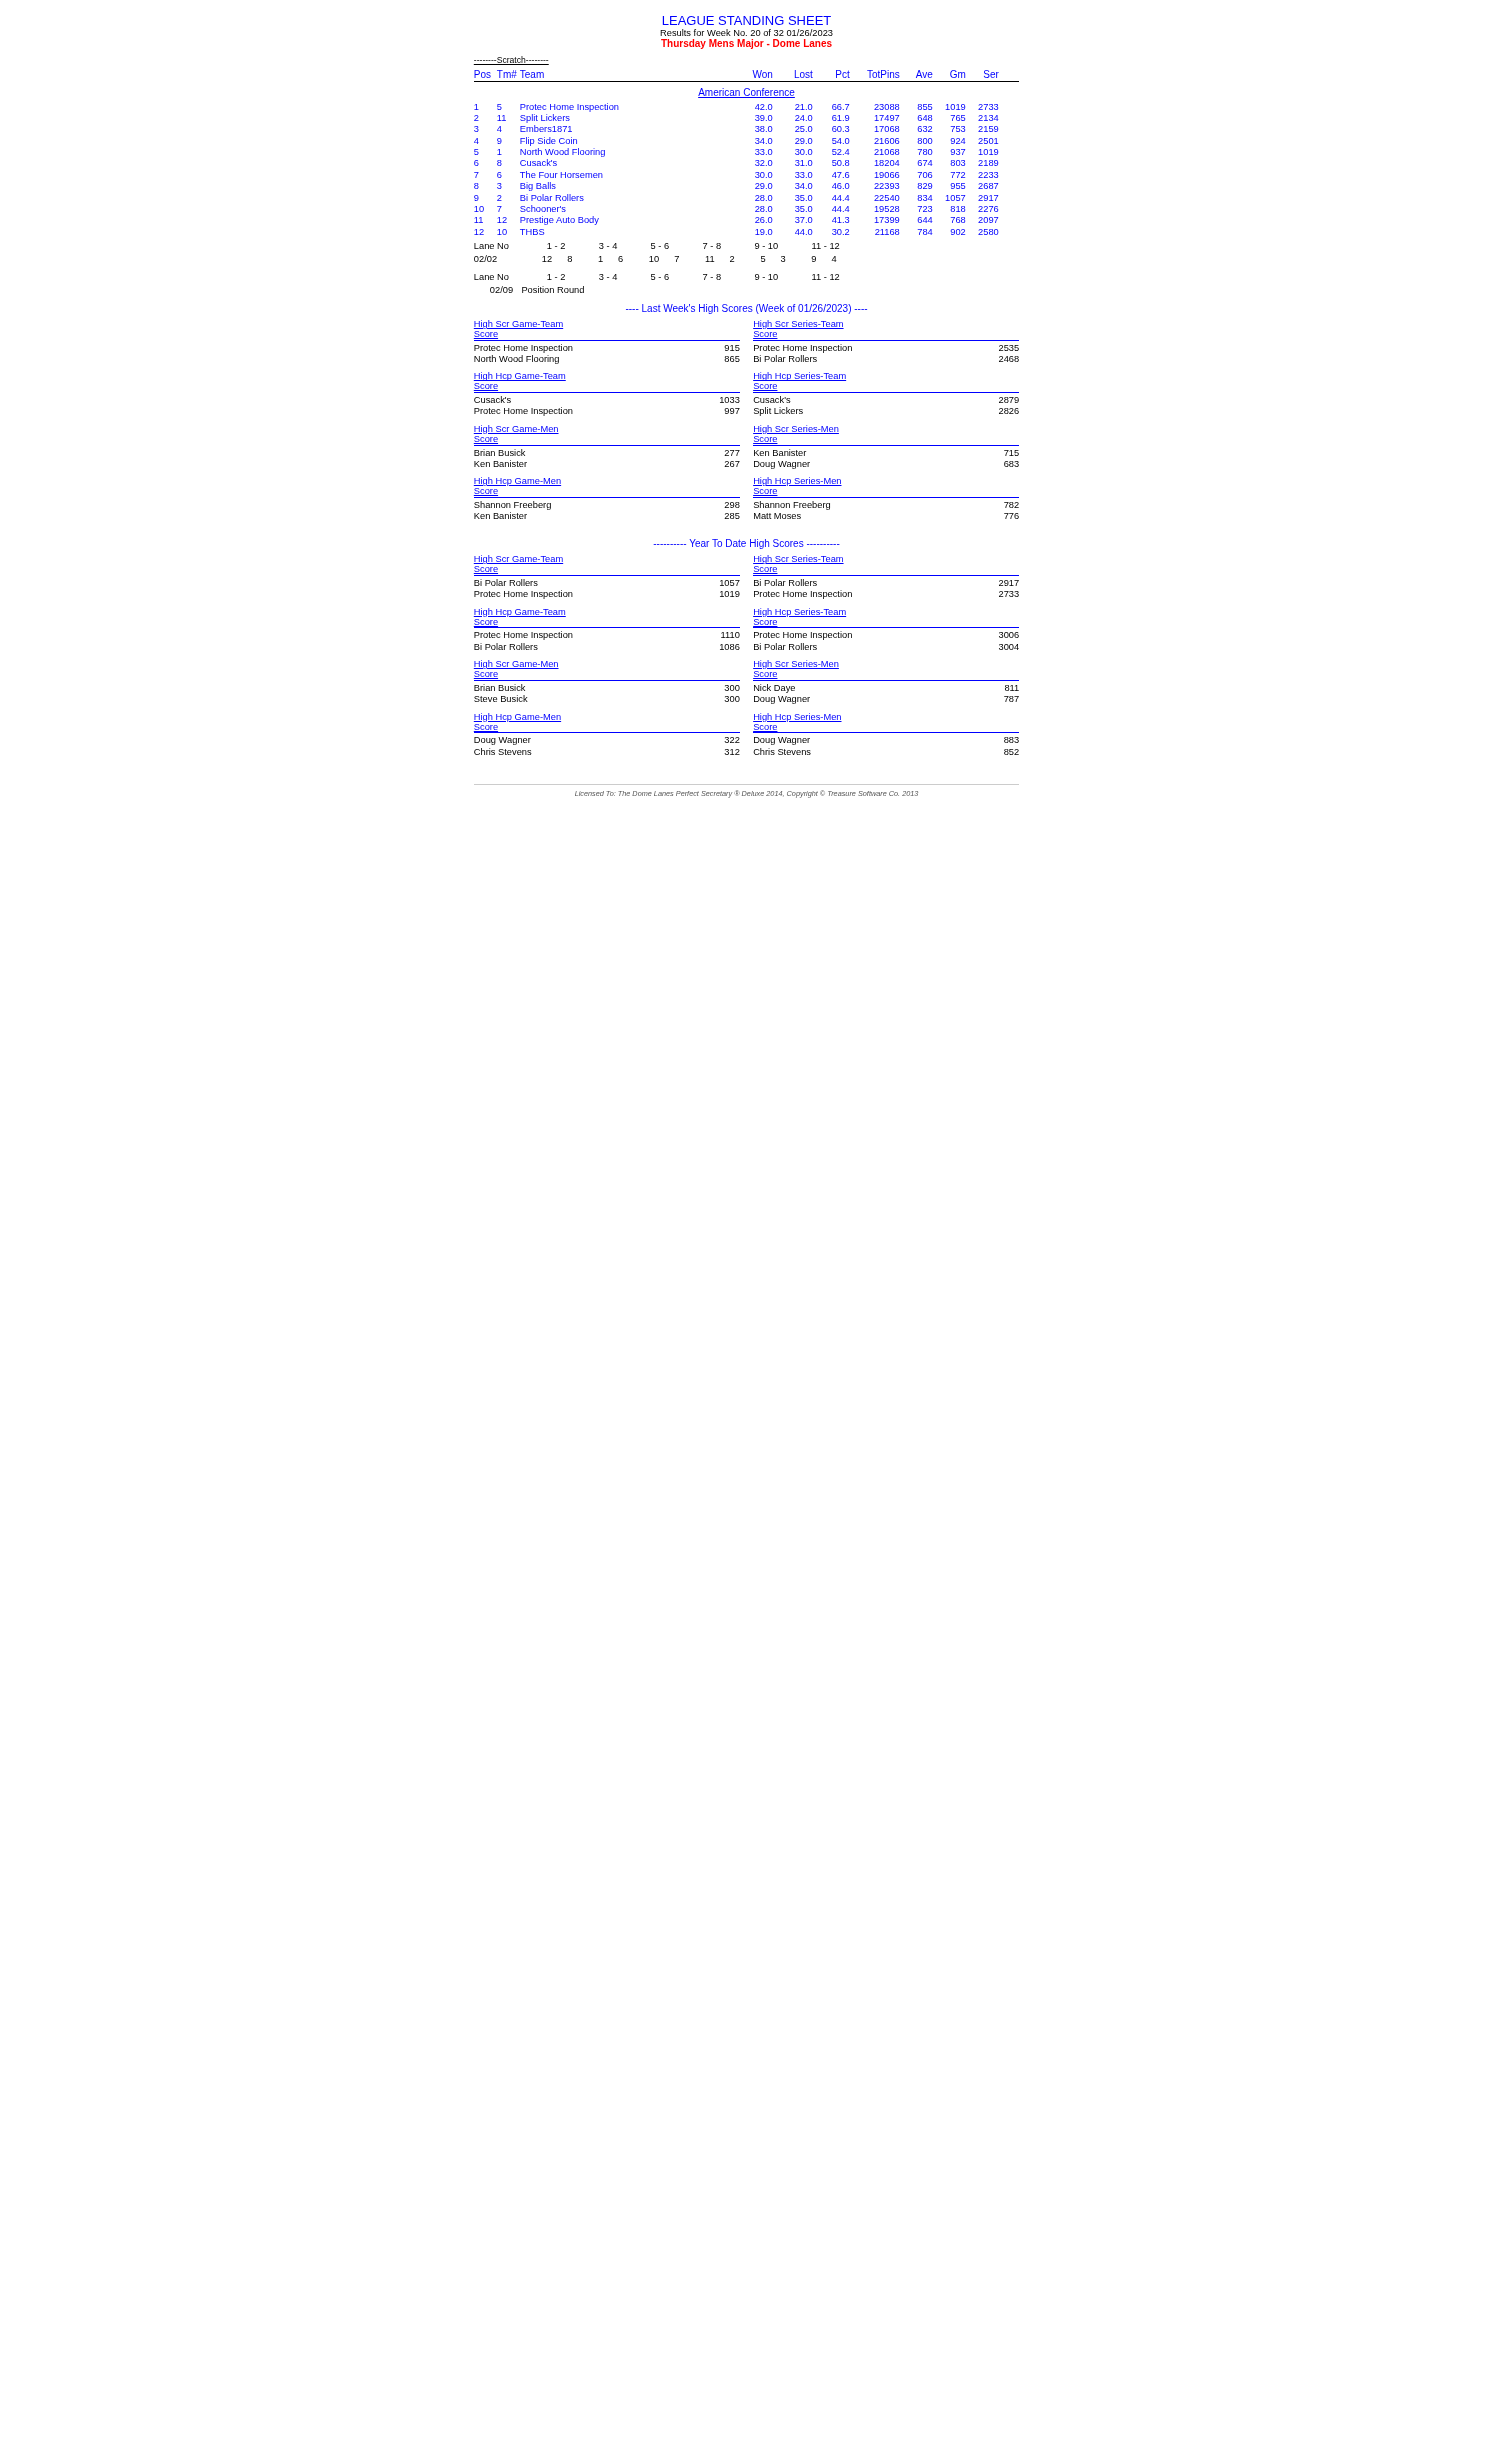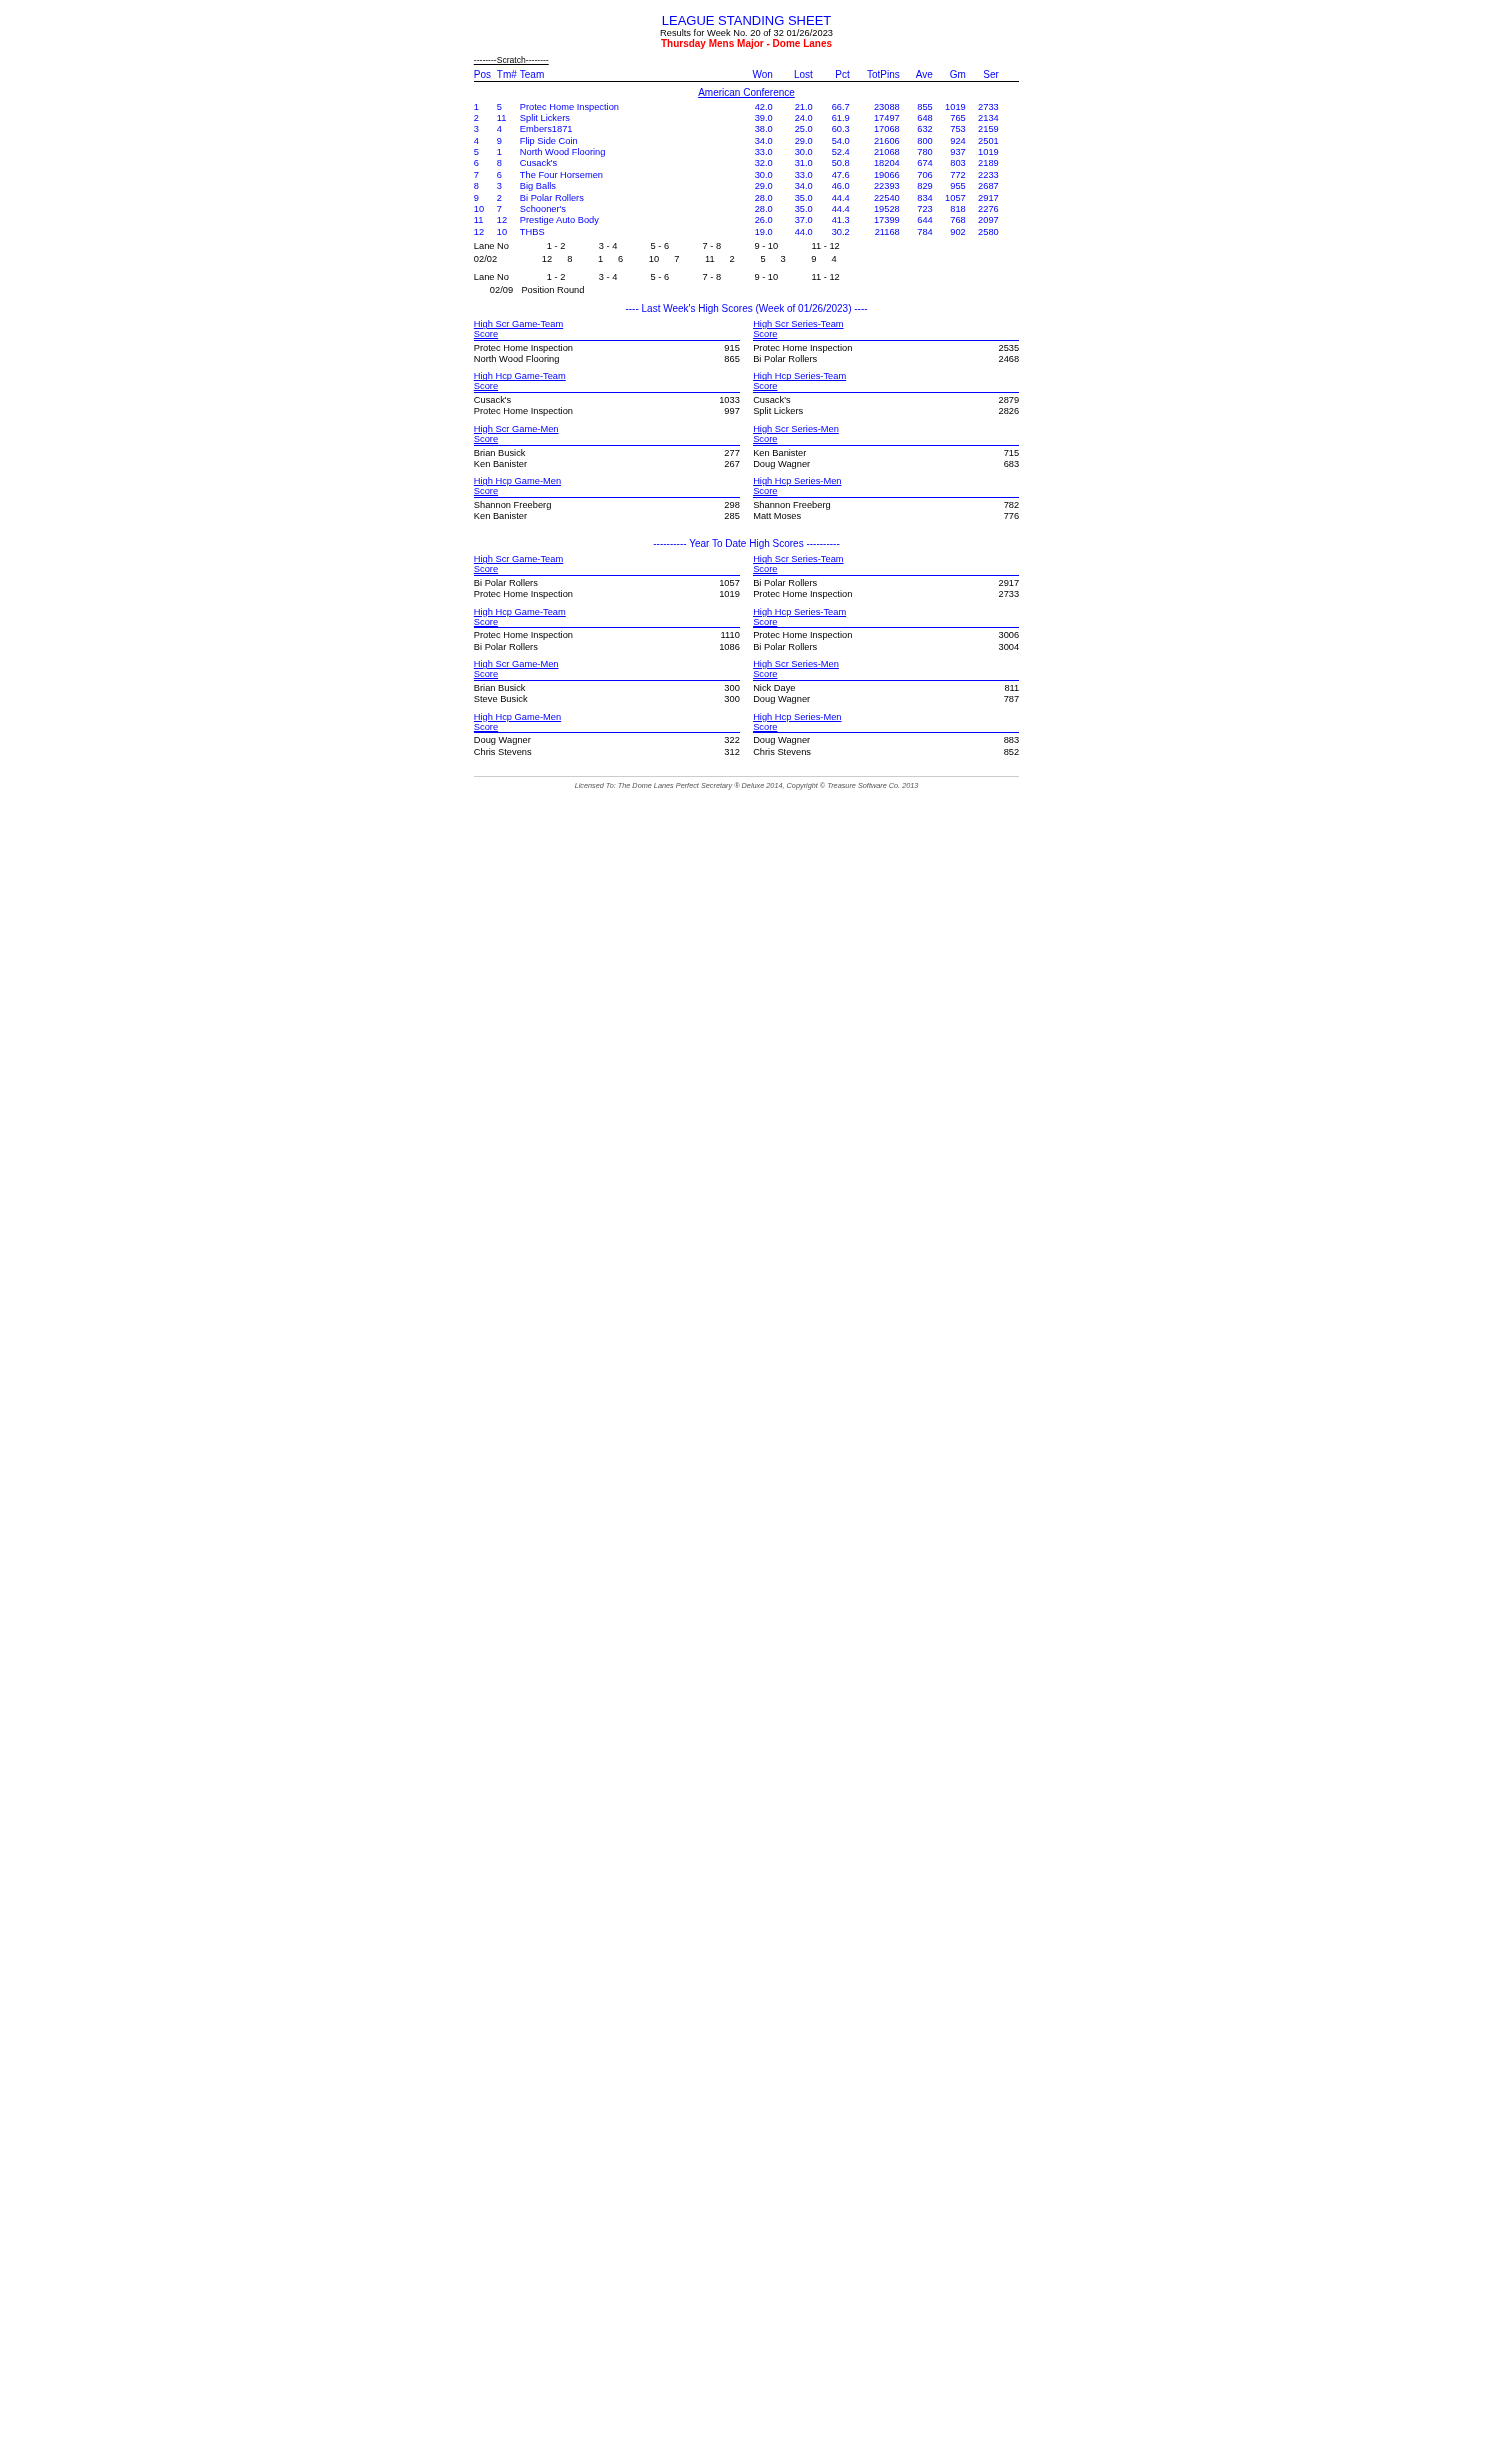--- a/index.html
+++ b/index.html
@@ -98,21 +98,21 @@
       text-align: center;
       color: blue;
       font-size: 10px;
       margin: 9.3px 0 5.3px 0;
     }
     .footer {
       text-align: center;
       font-size: 7.3px;
       color: #555;
       font-style: italic;
-      margin-top: 12px;
+      margin-top: 20px;
       border-top: 0.7px solid #ccc;
       padding-top: 4px;
     }
     .scratch-row {
       display: flex;
       justify-content: flex-start;
       font-size: 8.6px;
       margin-top: 5.3px;
       text-decoration: underline;
     }

